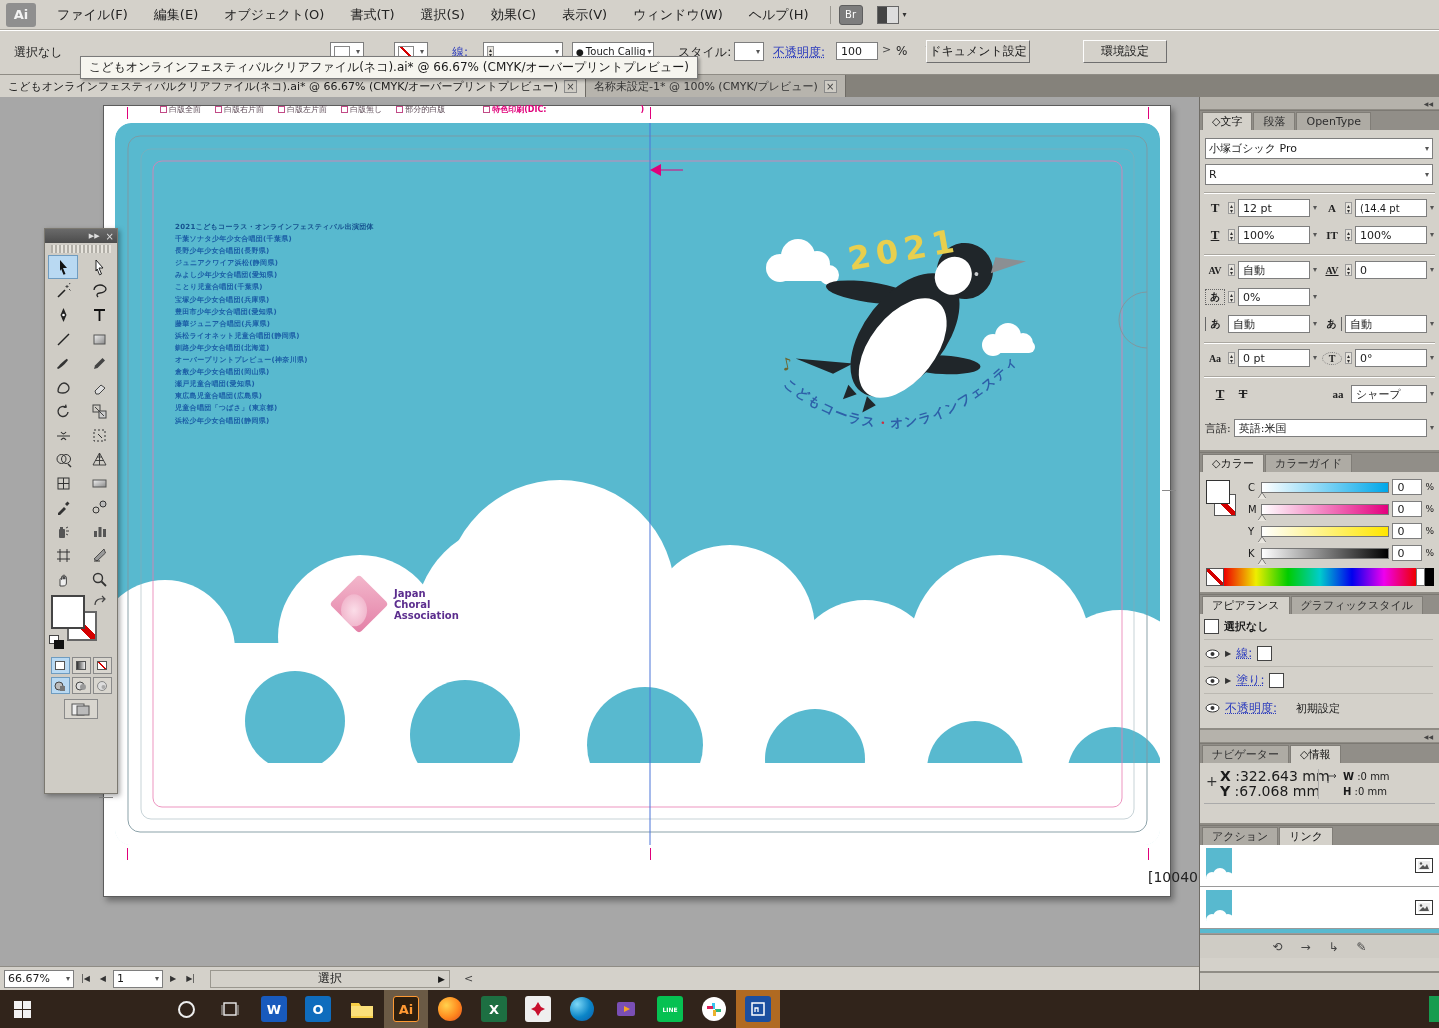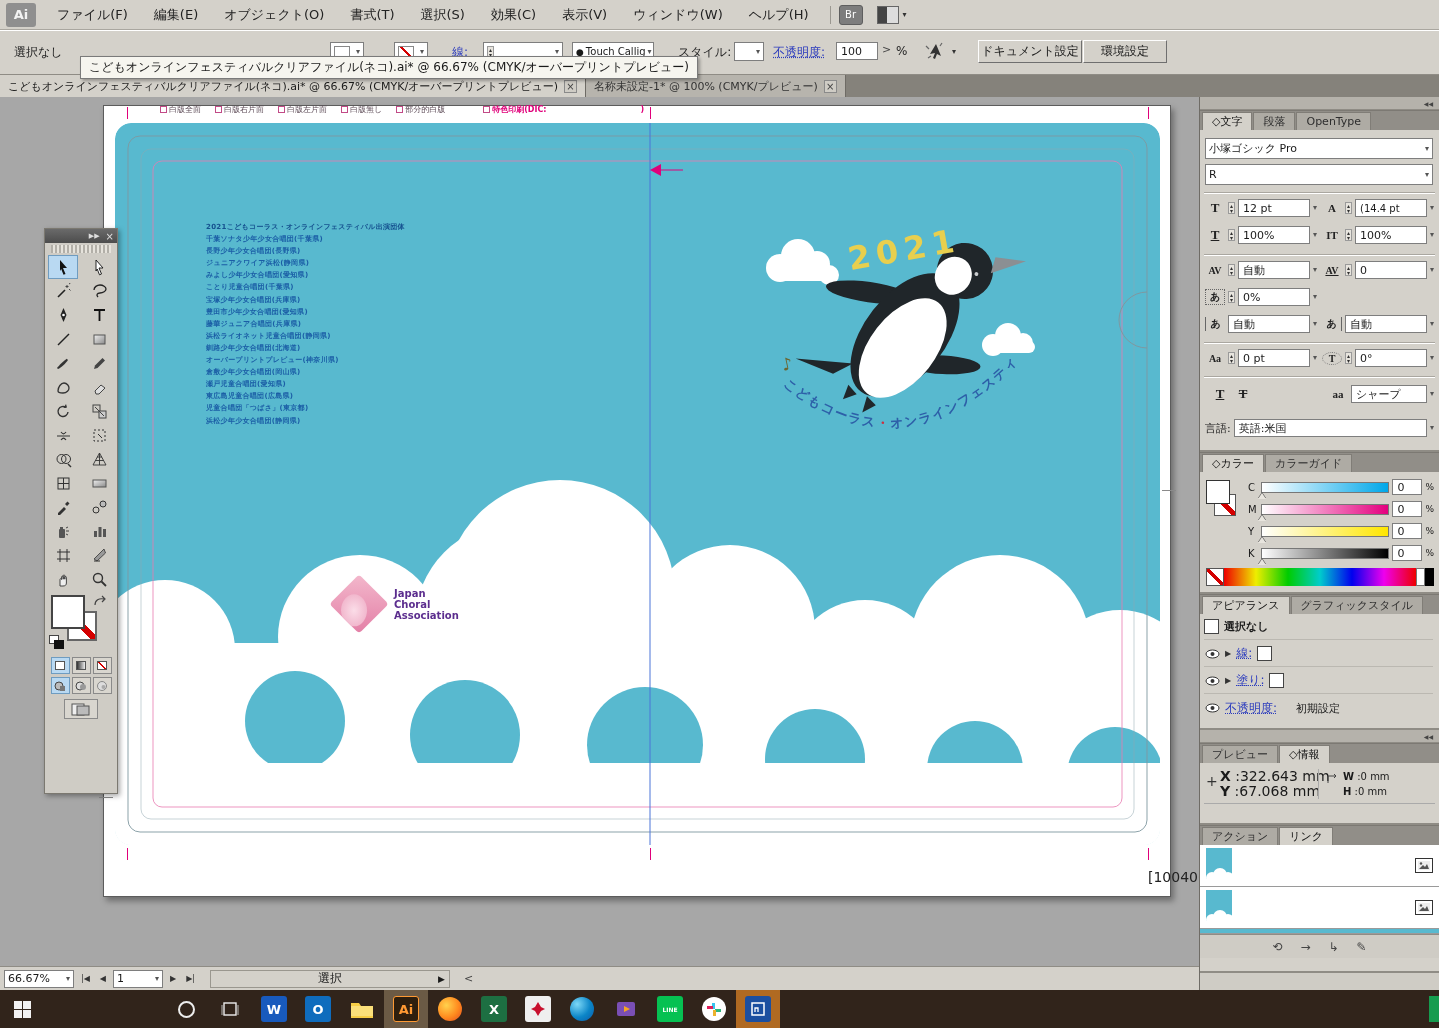--- a/index.html
+++ b/index.html
@@ -143,21 +143,21 @@
       </div>
     <span class="abs bluelink" style="left:773px;top:13px">不透明度:</span>
     <div class="abs vbox" style="left:836px;top:11px;width:42px">100</div>
     <span class="abs" style="left:882px;top:12px;color:#444;font-size:11px">&gt;</span>
     <span class="abs cb-label" style="left:896px;top:13px">%</span>
     <svg class="abs" style="left:922px;top:9px" width="28" height="24">
         <path d="M14 4l5 12-4-2-2 5-2-1 2-5-5 1z" fill="#333"></path>
         <path d="M4 6l3 3M20 3l-2 3M6 18l3-2" stroke="#666" stroke-width="1.2" fill="none"></path>
       </svg>
     <span class="abs tinytri" style="left:948px;top:16px">▾</span>
-    <div class="abs btn3d" style="left:978px;top:9px;width:104px;height:23px">ドキュメント設定</div>
+    <div class="abs btn3d" style="left:926px;top:9px;width:104px;height:23px">ドキュメント設定</div>
     <div class="abs btn3d" style="left:1083px;top:9px;width:84px;height:23px">環境設定</div>
   </div>
 
   
   <div class="abs tooltip" style="left:80px;top:56px">こどもオンラインフェスティバルクリアファイル(ネコ).ai* @ 66.67% (CMYK/オーバープリントプレビュー)</div>
 
   
   <div class="abs tabbar">
     <div class="dtab on">
         <span>こどもオンラインフェスティバルクリアファイル(ネコ).ai* @ 66.67% (CMYK/オーバープリントプレビュー)</span>
@@ -265,21 +265,21 @@
       <text x="668" y="248" font-size="17" fill="#6b6530" transform="rotate(-12 668 248)">♪</text>
 
       <defs>
           <path id="arcp" d="M 668 262 Q 788 358 905 237" fill="none"></path>
         </defs>
       <text font-size="13" font-weight="bold" letter-spacing="1.5" fill="#2d5fa8">
         <textPath href="#arcp"><tspan>こどもコーラス</tspan><tspan fill="#cc3040">・</tspan><tspan>オンラインフェスティバル</tspan></textPath>
       </text>
     </svg>
 
-    <div class="abs" style="left:206px;top:124px">
+    <div class="abs" style="left:175px;top:124px">
       <div class="choir">2021こどもコーラス・オンラインフェスティバル出演団体</div>
       <div class="choir">千葉ソナタ少年少女合唱団(千葉県)</div>
       <div class="choir">長野少年少女合唱団(長野県)</div>
       <div class="choir">ジュニアクワイア浜松(静岡県)</div>
       <div class="choir">みよし少年少女合唱団(愛知県)</div>
       <div class="choir">ことり児童合唱団(千葉県)</div>
       <div class="choir">宝塚少年少女合唱団(兵庫県)</div>
       <div class="choir">豊田市少年少女合唱団(愛知県)</div>
       <div class="choir">藤華ジュニア合唱団(兵庫県)</div>
       <div class="choir">浜松ライオネット児童合唱団(静岡県)</div>
@@ -738,21 +738,21 @@
         <span class="bluelink">不透明度:</span>
         <span style="font-size:11px;margin-left:14px">初期設定</span>
       </div>
     </div>
 
     <div class="strip">
         <span>◀◀</span>
       </div>
 
     <div class="ptabs">
-      <div class="ptab">プレビュー</div>
+      <div class="ptab">ナビゲーター</div>
       <div class="ptab on">◇情報</div>
     </div>
     <div class="pbody" style="height:62px">
       <span class="abs" style="left:6px;top:10px;font-size:14px;color:#333">+</span>
       <div class="abs" style="left:20px;top:6px;font-size:14px;line-height:15px">
         <div><b>X</b> <span>:322.643 mm</span></div>
         <div><b>Y</b> <span>:67.068 mm</span></div>
       </div>
       <div class="abs" style="left:118px;top:6px;bottom:24px;width:1px;background:#aaa"></div>
       <svg class="abs" style="left:126px;top:10px" width="13" height="12">

